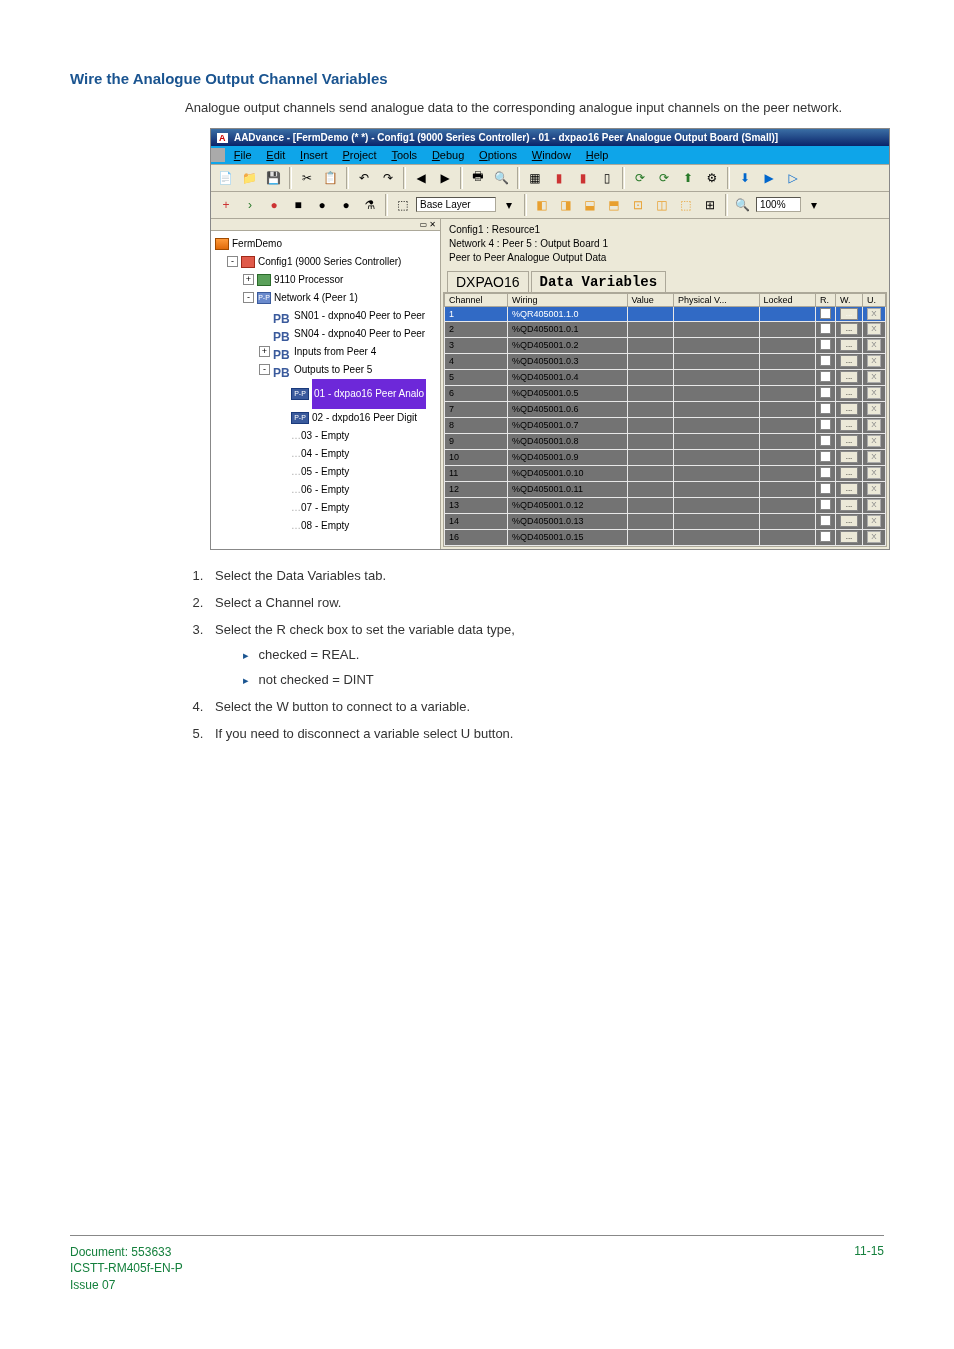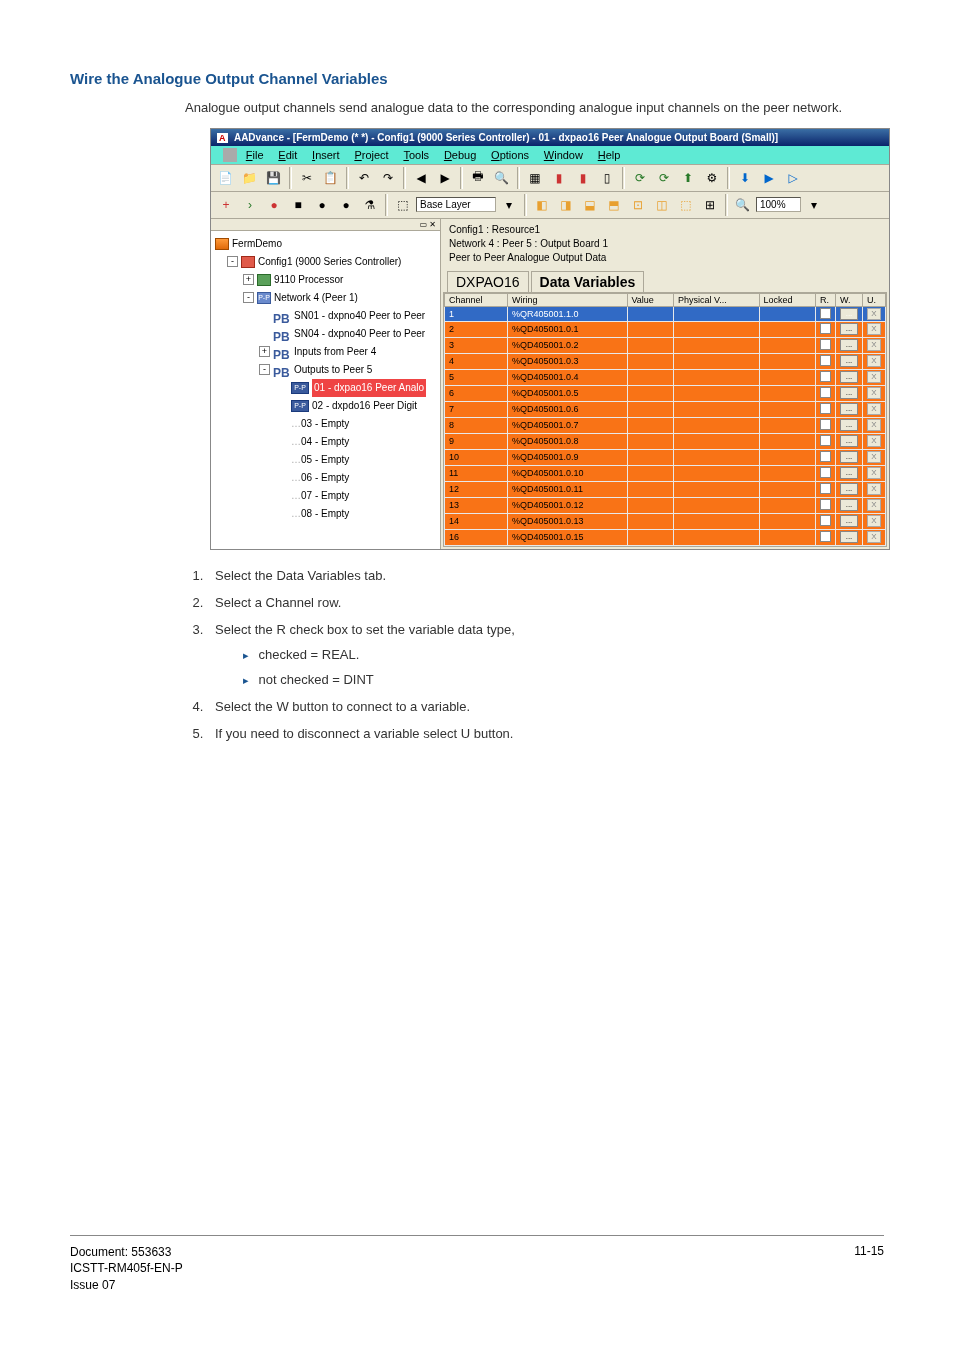--- a/index.html
+++ b/index.html
@@ -2,21 +2,21 @@
 <html><head>
 <meta charset="utf-8">
 <style>
   * { box-sizing: border-box; margin: 0; padding: 0; }
   body { font-family: Arial, sans-serif; background: #fff; width: 954px; height: 1349px; position: relative; }
   .page { padding: 70px 70px 0 70px; }
   .section-title { color: #1a5490; font-size: 15px; font-weight: bold; margin-bottom: 12px; }
   .intro { margin-left: 115px; font-size: 13px; color: #333; line-height: 1.45; margin-bottom: 10px; }
   .screenshot { margin-left: 140px; width: 680px; border: 1px solid #888; background: #ece9d8; font-size: 10px; }
   .titlebar { background: linear-gradient(to bottom, #3a6ea5, #0a246a); color: #fff; padding: 3px 6px; font-size: 10px; font-weight: bold; }
-  .menubar { background: #5eead4; border-bottom: 1px solid #aca899; padding: 2px 12px; }
+  .menubar { background: #0ea5e9; border-bottom: 1px solid #aca899; padding: 2px 0; }
   .menubar span { display: inline-block; padding: 1px 6px; font-size: 11px; cursor: default; }
   .menubar span u { text-decoration: underline; }
   .toolbar-row { background: #ece9d8; border-bottom: 1px solid #aca899; padding: 2px 4px; display: flex; align-items: center; gap: 2px; }
   .tb-btn { width: 22px; height: 22px; display: inline-flex; align-items: center; justify-content: center; font-size: 12px; border: 1px solid transparent; }
   .tb-sep { width: 3px; height: 22px; border-left: 1px solid #aca899; border-right: 1px solid #fff; margin: 0 2px; }
   .layer-sel { font-size: 10px; background: #fff; border: 1px inset #aca899; padding: 1px 3px; width: 80px; display: inline-block; }
   .zoom-sel { font-size: 10px; background: #fff; border: 1px inset #aca899; padding: 1px 3px; width: 45px; display: inline-block; }
   .app-body { display: flex; background: #fff; }
   .tree-panel { width: 230px; border-right: 1px solid #aca899; background: #fff; position: relative; }
   .tree-header { background: #ece9d8; border-bottom: 1px solid #aca899; padding: 1px 4px; text-align: right; font-size: 8px; }
@@ -27,37 +27,37 @@
   .icon.proj { background: linear-gradient(#ff9a3a, #e06a0a); border: 1px solid #a04a00; }
   .icon.cfg { background: #e05a4a; border: 1px solid #a02a1a; }
   .icon.proc { background: #5aa05a; border: 1px solid #2a6a2a; }
   .icon.net { background: #6a8acc; border: 1px solid #3a5a9c; font-size: 7px; color: #fff; text-align: center; line-height: 10px; }
   .icon.pb { color: #3a5a9c; font-weight: bold; font-size: 12px; width: 18px; background: none; border: none; }
   .icon.pp { background: #3a5a9c; color: #fff; font-size: 7px; text-align: center; line-height: 10px; border: 1px solid #1a3a7c; width: 18px; }
   .right-panel { flex: 1; background: #ece9d8; }
   .rp-header { background: #ece9d8; padding: 4px 8px; font-size: 10px; line-height: 14px; }
   .tabs { display: flex; padding: 2px 6px 0 6px; background: #ece9d8; font-size: 14px; }
   .tab { padding: 2px 8px; border: 1px solid #aca899; border-bottom: none; background: #ece9d8; margin-right: 2px; }
-  .tab.active { background: #ece9d8; font-weight: bold; }
-  .grid-wrap { background: #f97316; border: 1px solid #aca899; margin: 0 2px 2px 2px; }
+  .tab.active { background: #ece9d8; font-weight: bold; font-family: Liberation Mono, monospace; }
+  .grid-wrap { background: #737373; border: 1px solid #aca899; margin: 0 2px 2px 2px; }
   .grid { width: 100%; border-collapse: collapse; font-size: 9px; }
   .grid th { background: #ece9d8; border: 1px solid #aca899; padding: 1px 4px; font-weight: normal; text-align: left; }
   .grid td { border: 1px solid #e8e8e8; padding: 1px 4px; }
   .grid tr.selrow td { background: #316ac5; color: #fff; }
   .grid td.chk { text-align: center; width: 18px; }
   .chkbox { display: inline-block; width: 11px; height: 11px; border: 1px solid #888; background: #fff; font-size: 8px; line-height: 9px; text-align: center; }
   .wbtn { display: inline-block; width: 18px; height: 12px; background: #ece9d8; border: 1px solid #888; font-size: 8px; text-align: center; line-height: 10px; }
   .xbtn { display: inline-block; width: 14px; height: 12px; background: #ece9d8; border: 1px solid #aaa; font-size: 8px; text-align: center; line-height: 10px; color: #888; }
   .steps { margin-left: 115px; margin-top: 18px; font-size: 13px; color: #333; }
   .steps li { margin-bottom: 12px; padding-left: 8px; }
   .steps ol { list-style: decimal; padding-left: 22px; }
   .bullets { list-style: none; margin: 10px 0 0 20px; }
   .bullets li { margin-bottom: 10px; }
   .bullets li::before { content: "▸"; color: #1a5490; margin-right: 10px; font-size: 11px; }
-  .footer { position: absolute; bottom: 55px; left: 70px; right: 70px; border-top: 1px solid #888; padding-top: 8px; display: flex; justify-content: space-between; font-size: 12px; color: #000000; }
+  .footer { position: absolute; bottom: 55px; left: 70px; right: 70px; border-top: 1px solid #888; padding-top: 8px; display: flex; justify-content: space-between; font-size: 12px; color: #15803d; }
   .footer .left div { line-height: 1.4; }
 </style>
 </head>
 <body>
 
 <div class="page">
   <div class="section-title">Wire the Analogue Output Channel Variables</div>
   <p class="intro">Analogue output channels send analogue data to the corresponding analogue input channels on the peer network.</p>
 
   <div class="screenshot">
@@ -175,21 +175,21 @@
               </div>
               <div class="tree-row" style="padding-left: 46px;">
                 <span class="exp">-</span>
                 <span class="icon pb">PB</span>
                 <span>Outputs to Peer 5</span>
               </div>
             </div>
           <div id="tree-sub">
               <div class="tree-row" style="padding-left: 78px;">
                 <span class="icon pp ">P-P</span>
-                <span style="background:#ef4444;color:#fff;padding:0 2px">01 - dxpao16 Peer Analo</span>
+                <span style="background:#6d28d9;color:#fff;padding:6px 2px">01 - dxpao16 Peer Analo</span>
               </div>
               <div class="tree-row" style="padding-left: 78px;">
                 <span class="icon pp ">P-P</span>
                 <span>02 - dxpdo16 Peer Digit</span>
               </div>
               <div class="tree-row" style="padding-left: 78px;">
                 <span style="width:10px;display:inline-block;color:#aaa">…</span>
                 <span>03 - Empty</span>
               </div>
               <div class="tree-row" style="padding-left: 78px;">

